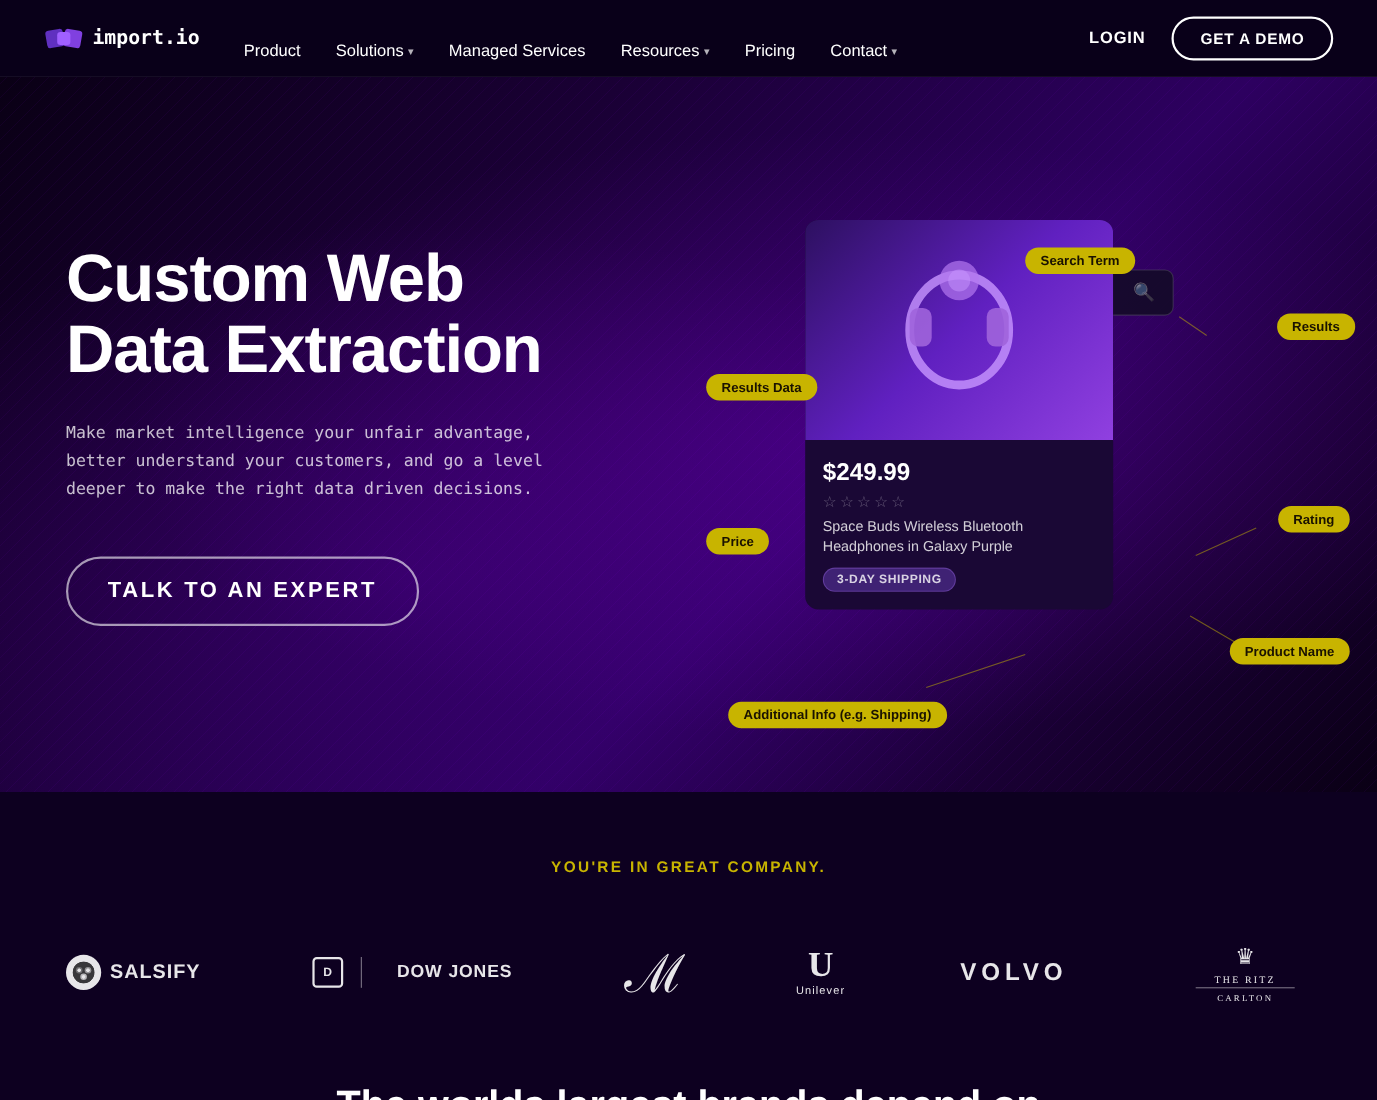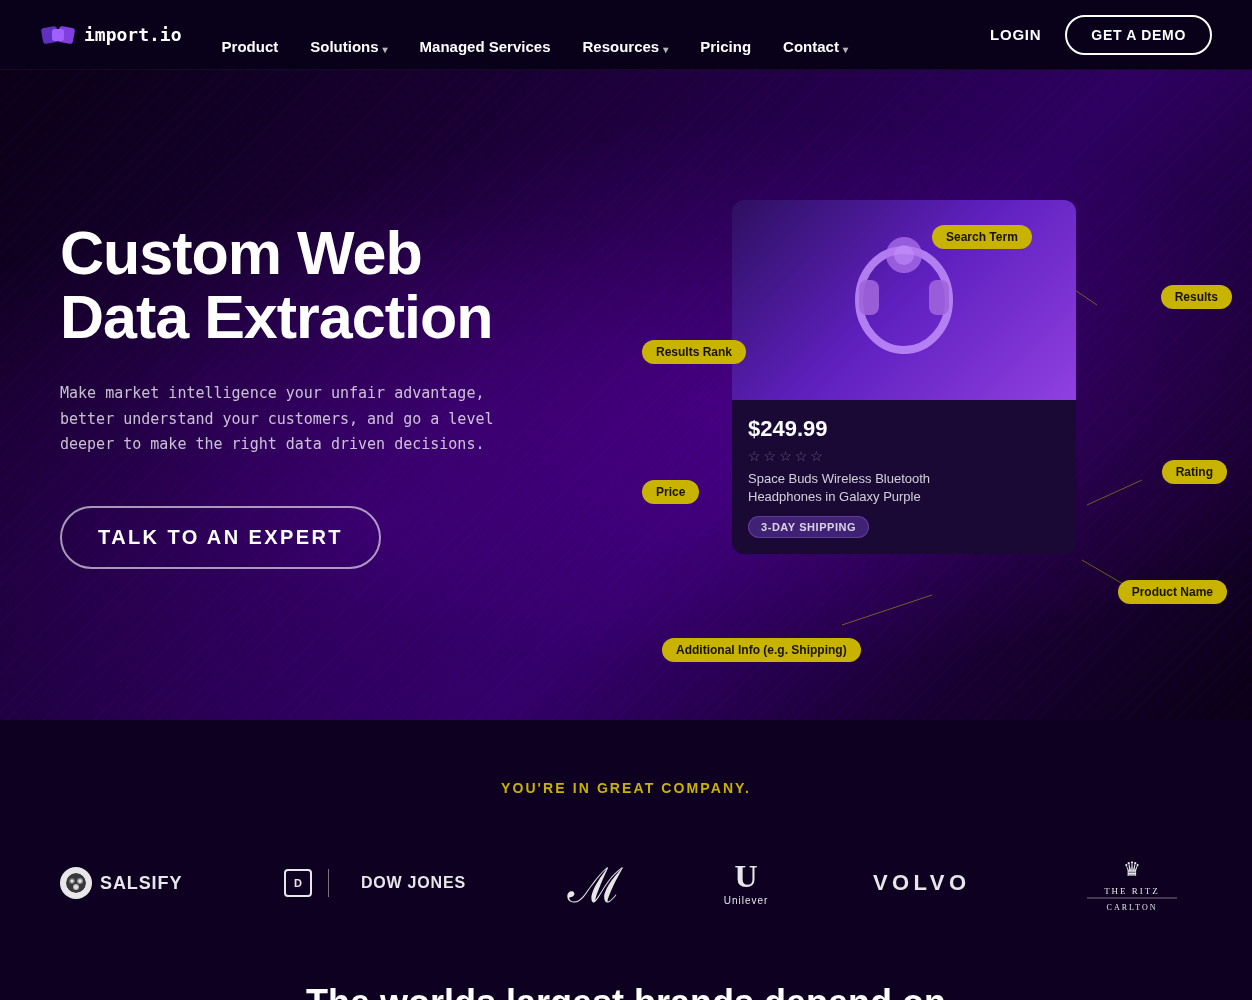--- a/index.html
+++ b/index.html
@@ -48,23 +48,23 @@
       display: flex;
       align-items: center;
       gap: 32px;
       flex: 1;
     }
 
     .nav-link {
       color: white;
       text-decoration: none;
       font-size: 15px;
-      font-weight: 700;
-      display: flex;
-      align-items: flex-end;
+      font-weight: 400;
+      display: flex;
+      align-items: center;
       gap: 4px;
       cursor: pointer;
       margin-top: 24px;
     }
 
     .nav-link .chevron {
       font-size: 10px;
       opacity: 0.7;
     }
 
@@ -211,21 +211,21 @@
       color: rgba(255,255,255,0.5);
       margin-top: 6px;
       padding: 0 4px;
     }
 
     
     .demo-product-card {
       position: absolute;
       top: 95px;
       left: 100px;
-      width: 344px;
+      width: 280px;
       background: #1a0835;
       border-radius: 12px;
       overflow: hidden;
     }
 
     .demo-product-image {
       width: 100%;
       height: 200px;
       background: linear-gradient(135deg, #2d1060, #6020c0, #9040e0);
       display: flex;
@@ -502,21 +502,21 @@
             <span class="star">☆</span>
             <span class="star">☆</span>
           </div>
           <div class="demo-product-name">Space Buds Wireless Bluetooth<br>Headphones in Galaxy Purple</div>
           <span class="demo-shipping-badge">3-DAY SHIPPING</span>
         </div>
       </div>
 
       <div class="annotation ann-search-term">Search Term</div>
       <div class="annotation ann-results">Results</div>
-      <div class="annotation ann-results-rank">Results Rank</div>
+      <div class="annotation ann-results-rank">Results Data</div>
       <div class="annotation ann-price">Price</div>
       <div class="annotation ann-rating">Rating</div>
       <div class="annotation ann-product-name">Product Name</div>
       <div class="annotation ann-additional">Additional Info (e.g. Shipping)</div>
     </div>
   </div>
 </section>
 
 <section class="companies-section">
   <p class="companies-tagline">YOU'RE IN GREAT COMPANY.</p>

